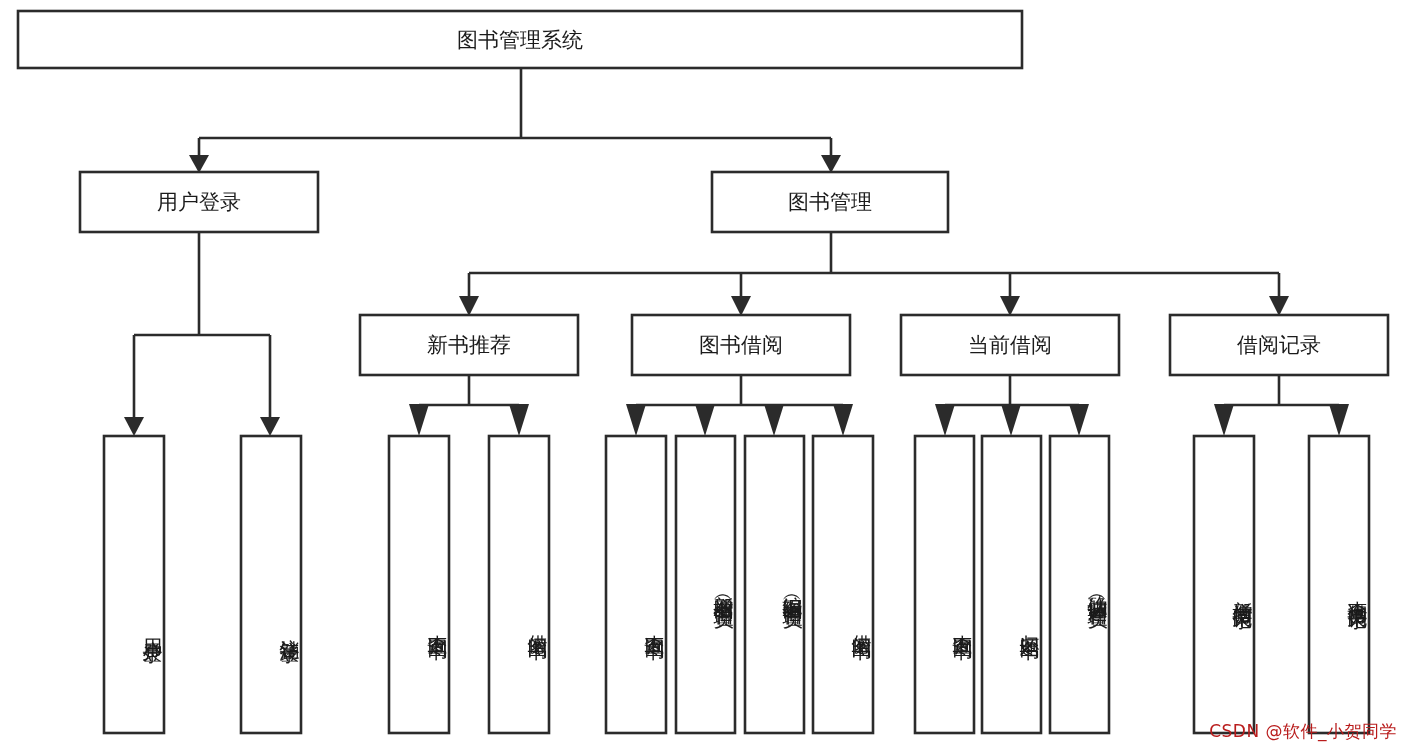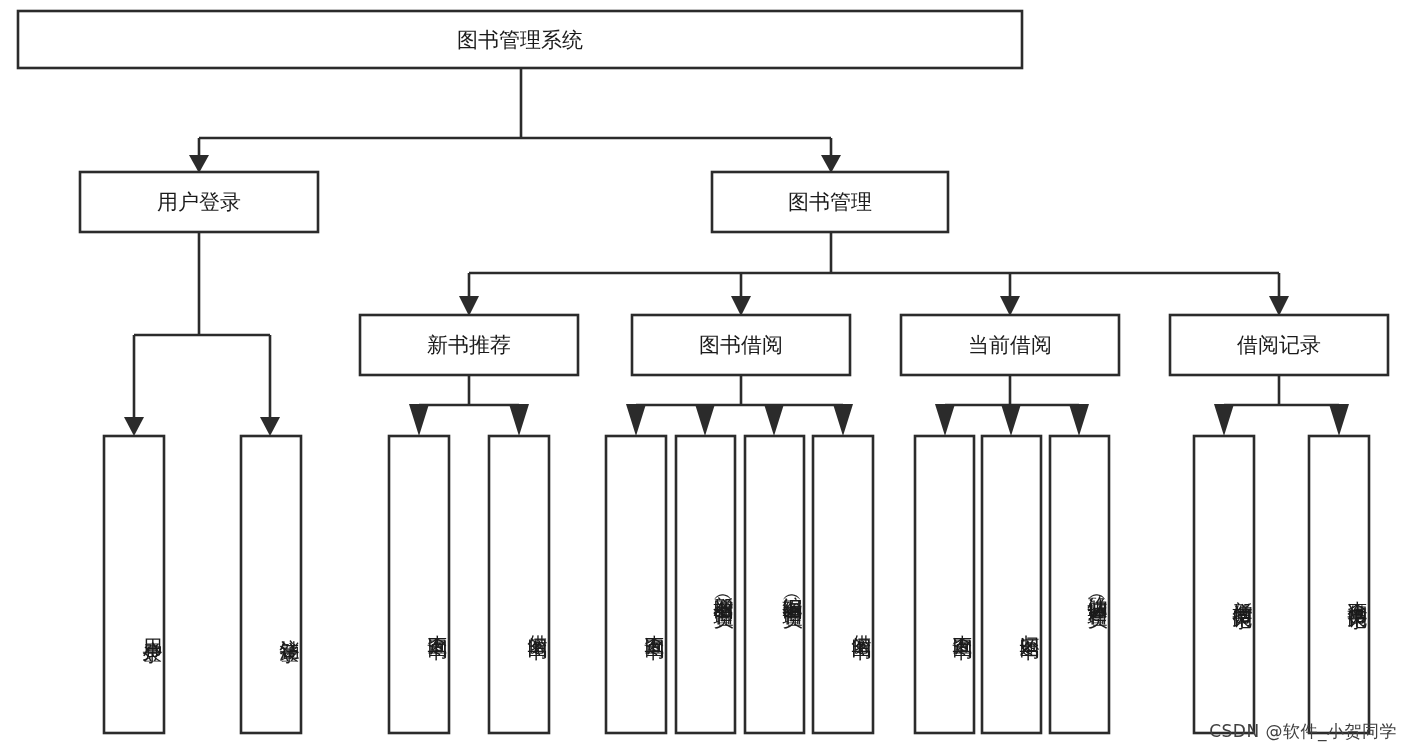--- a/index.html
+++ b/index.html
@@ -61,21 +61,21 @@
     letter-spacing: 2px;
     white-space: nowrap;
     pointer-events: none;
   }
   .watermark {
     position: absolute;
     right: 8px;
     bottom: 4px;
     font-family: "DejaVu Sans", "Liberation Sans", sans-serif;
     font-size: 17px;
-    color: #404040;
+    color: #b91c1c;
     letter-spacing: 0.5px;
     white-space: nowrap;
   }
 </style>
 </head>
 <body>
 
 <div id="diagram-root">
 
   <svg class="flow" viewBox="0 0 1405 747">

